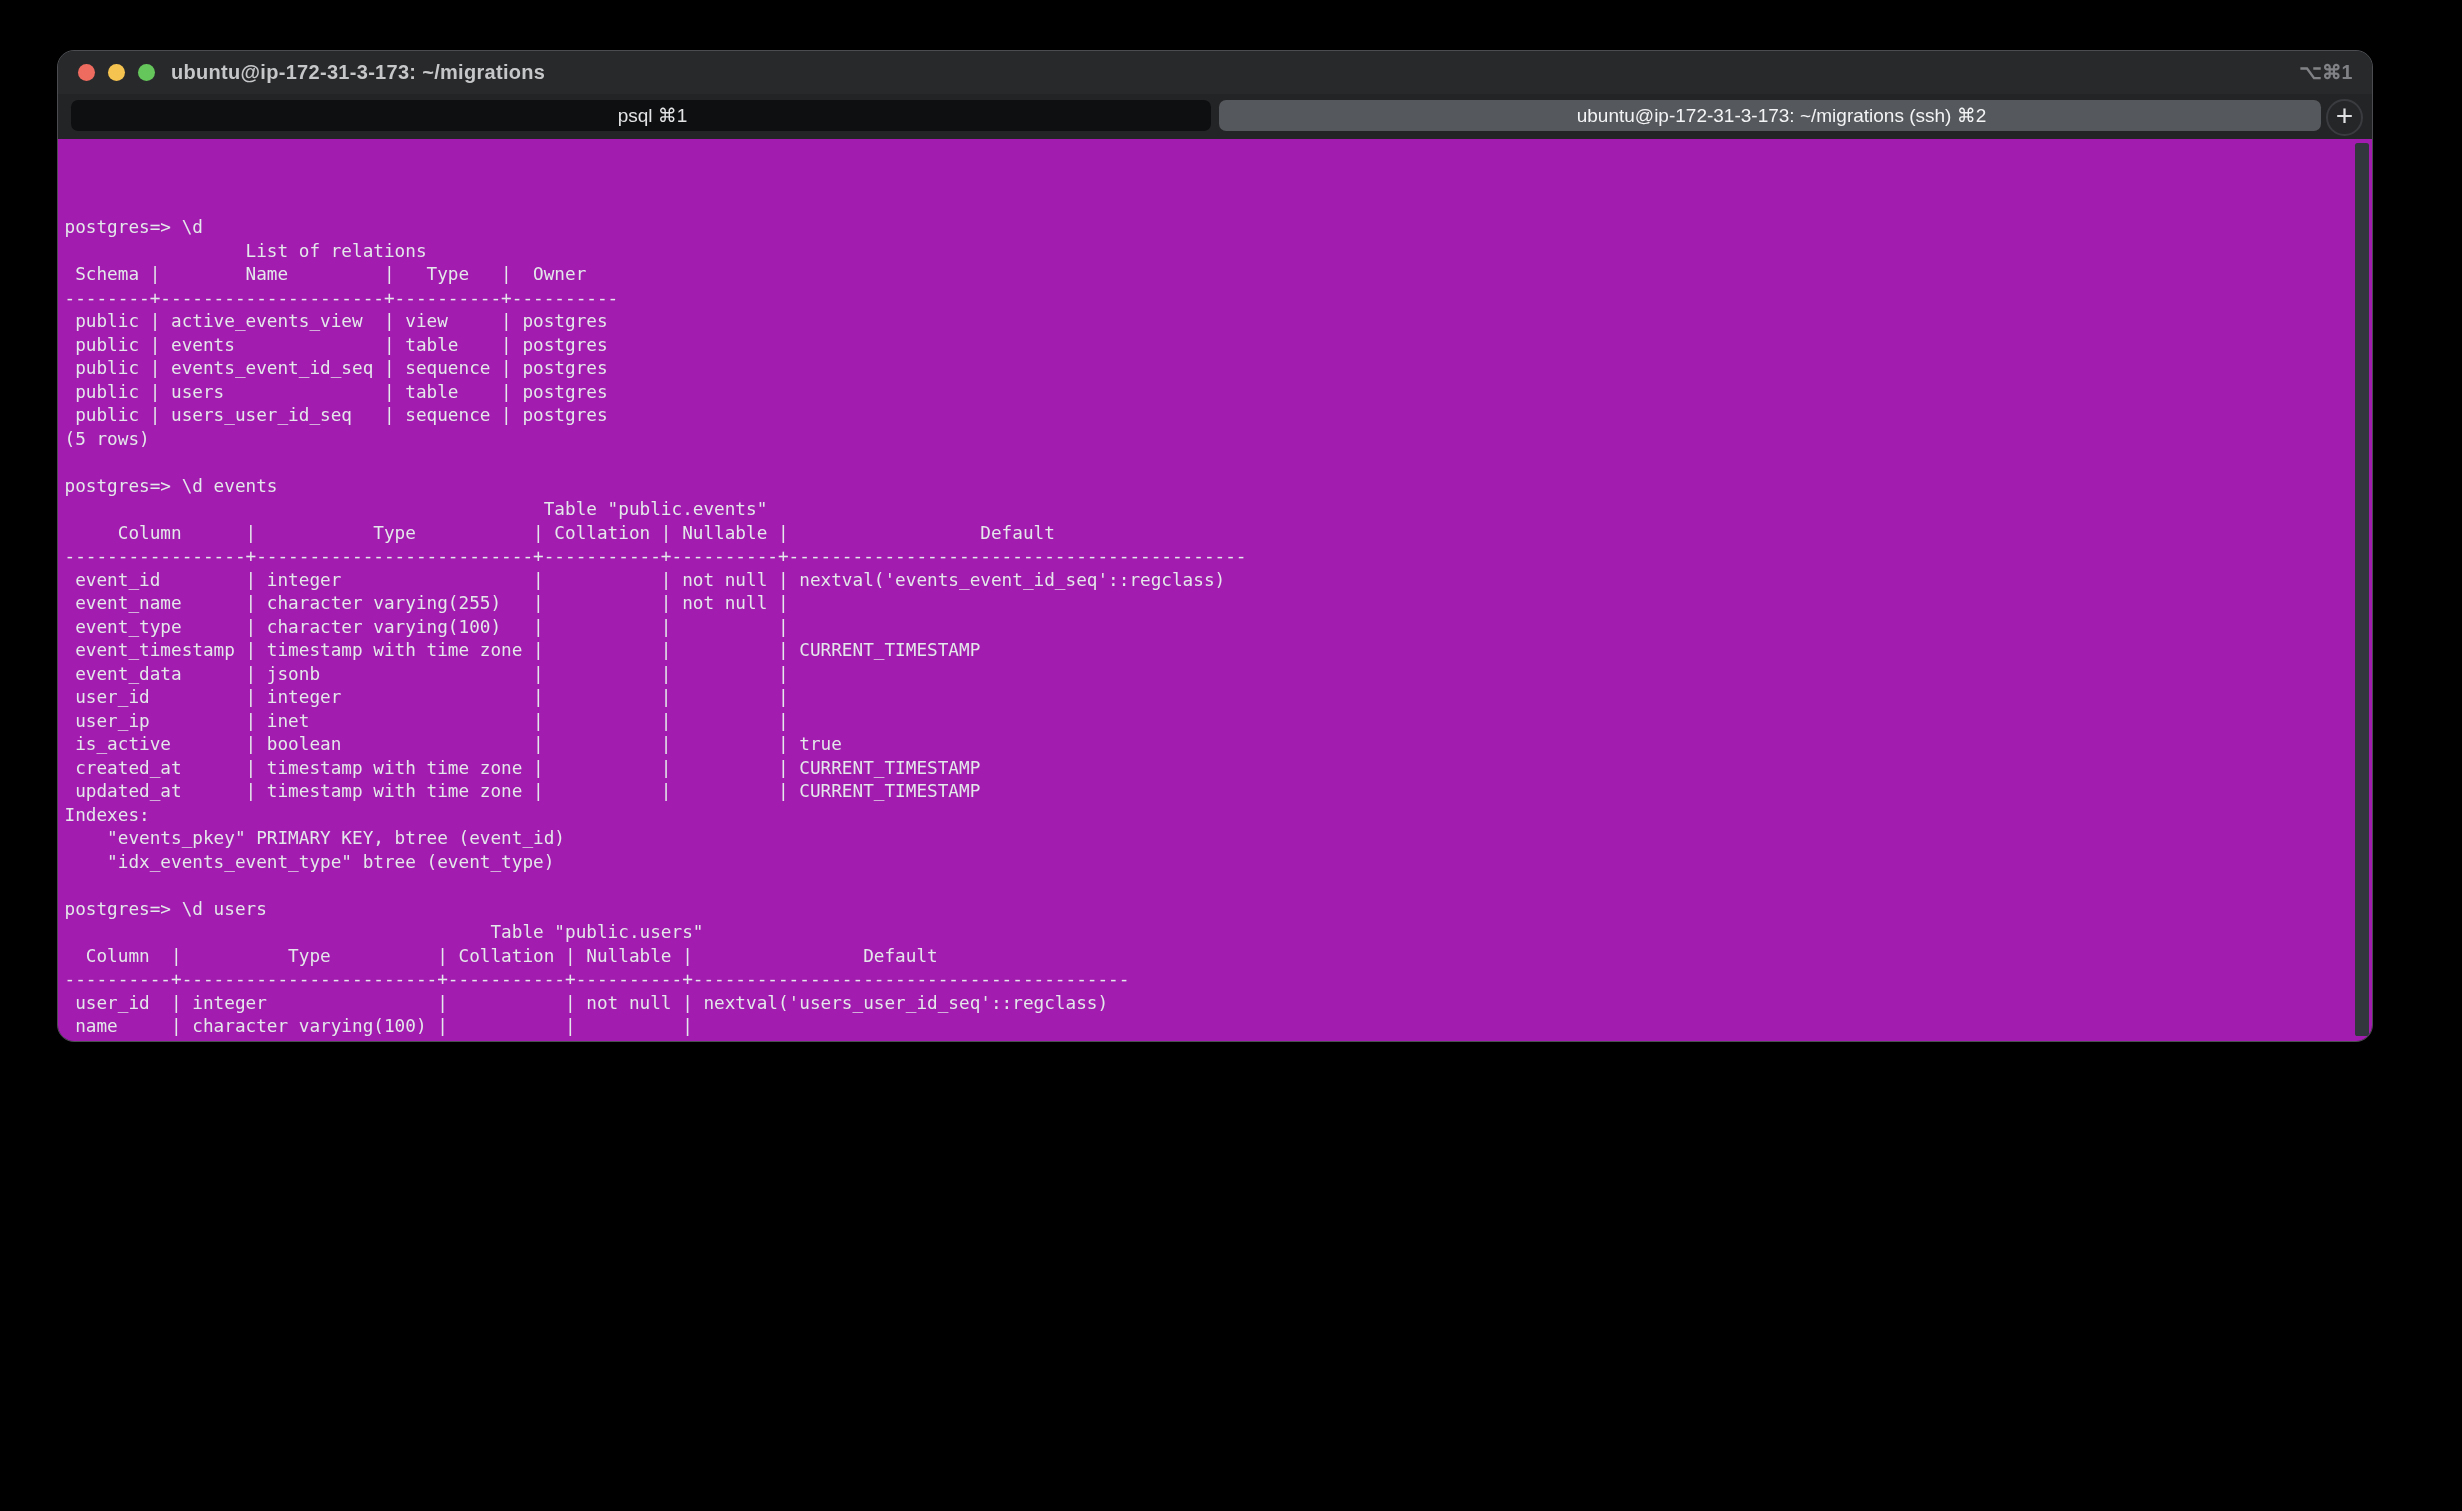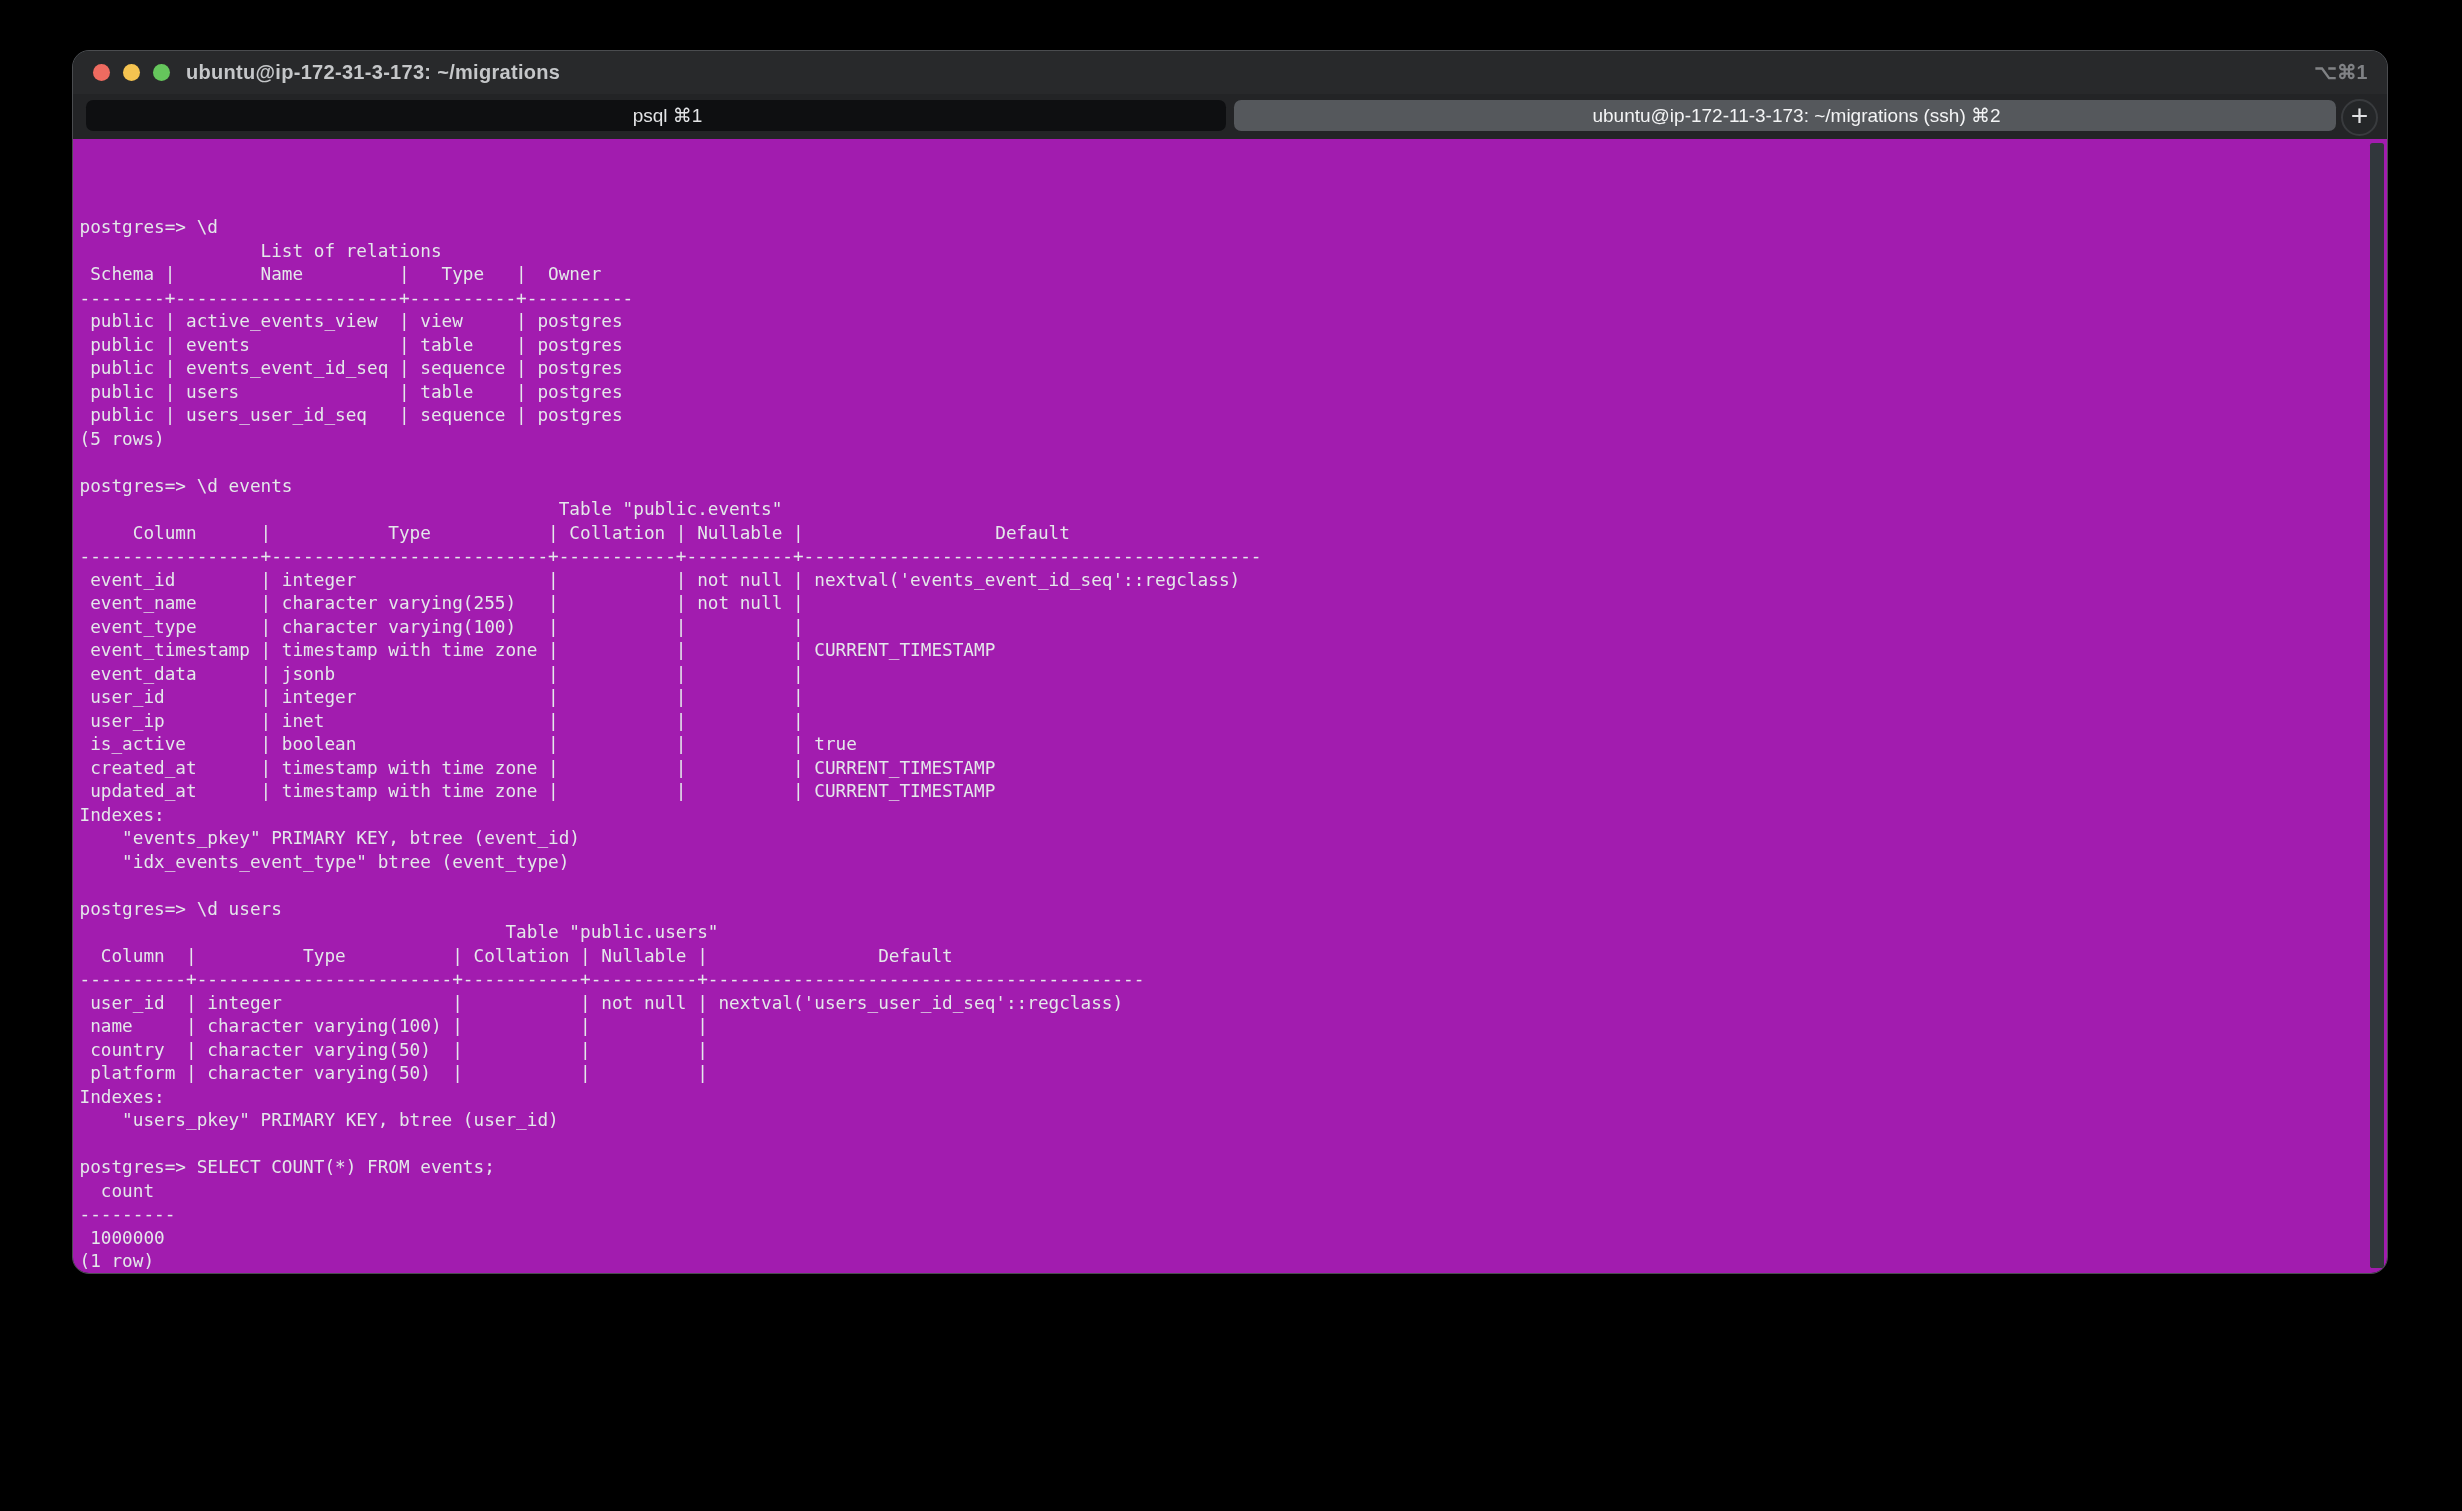--- a/index.html
+++ b/index.html
@@ -6,22 +6,22 @@
   html, body { width: 2462px; height: 1512px; }
   body {
     background: #000000;
     position: relative;
     overflow: hidden;
     font-family: "Liberation Sans", sans-serif;
   }
 
   .window {
     position: absolute;
-    left: 72px; top: 50px;
-    width: 2316px; height: 1224px;
+    left: 57px; top: 50px;
+    width: 2316px; height: 992px;
     border-radius: 17px;
     border: 1.3px solid #4a4c4f;
     overflow: hidden;
     background: #252a2f;
     display: flex;
     flex-direction: column;
   }
 
   .titlebar {
     height: 43px;
@@ -137,21 +137,21 @@
       <button class="traffic-light tl-close"></button>
       <button class="traffic-light tl-minimize"></button>
       <button class="traffic-light tl-zoom"></button>
     </div>
     <div class="window-title">ubuntu@ip-172-31-3-173: ~/migrations</div>
     <div class="titlebar-shortcut">⌥⌘1</div>
   </div>
 
   <div class="tabbar">
     <div class="tab tab-active">psql ⌘1</div>
-    <div class="tab tab-inactive">ubuntu@ip-172-11-3-173: ~/migrations (ssh) ⌘2</div>
+    <div class="tab tab-inactive">ubuntu@ip-172-31-3-173: ~/migrations (ssh) ⌘2</div>
     <div class="new-tab-button">+</div>
   </div>
 
   <div class="terminal">
     <div class="terminal-text">
       <div>postgres=&gt; \d
                  List of relations
  Schema |        Name         |   Type   |  Owner
 --------+---------------------+----------+----------
  public | active_events_view  | view     | postgres

